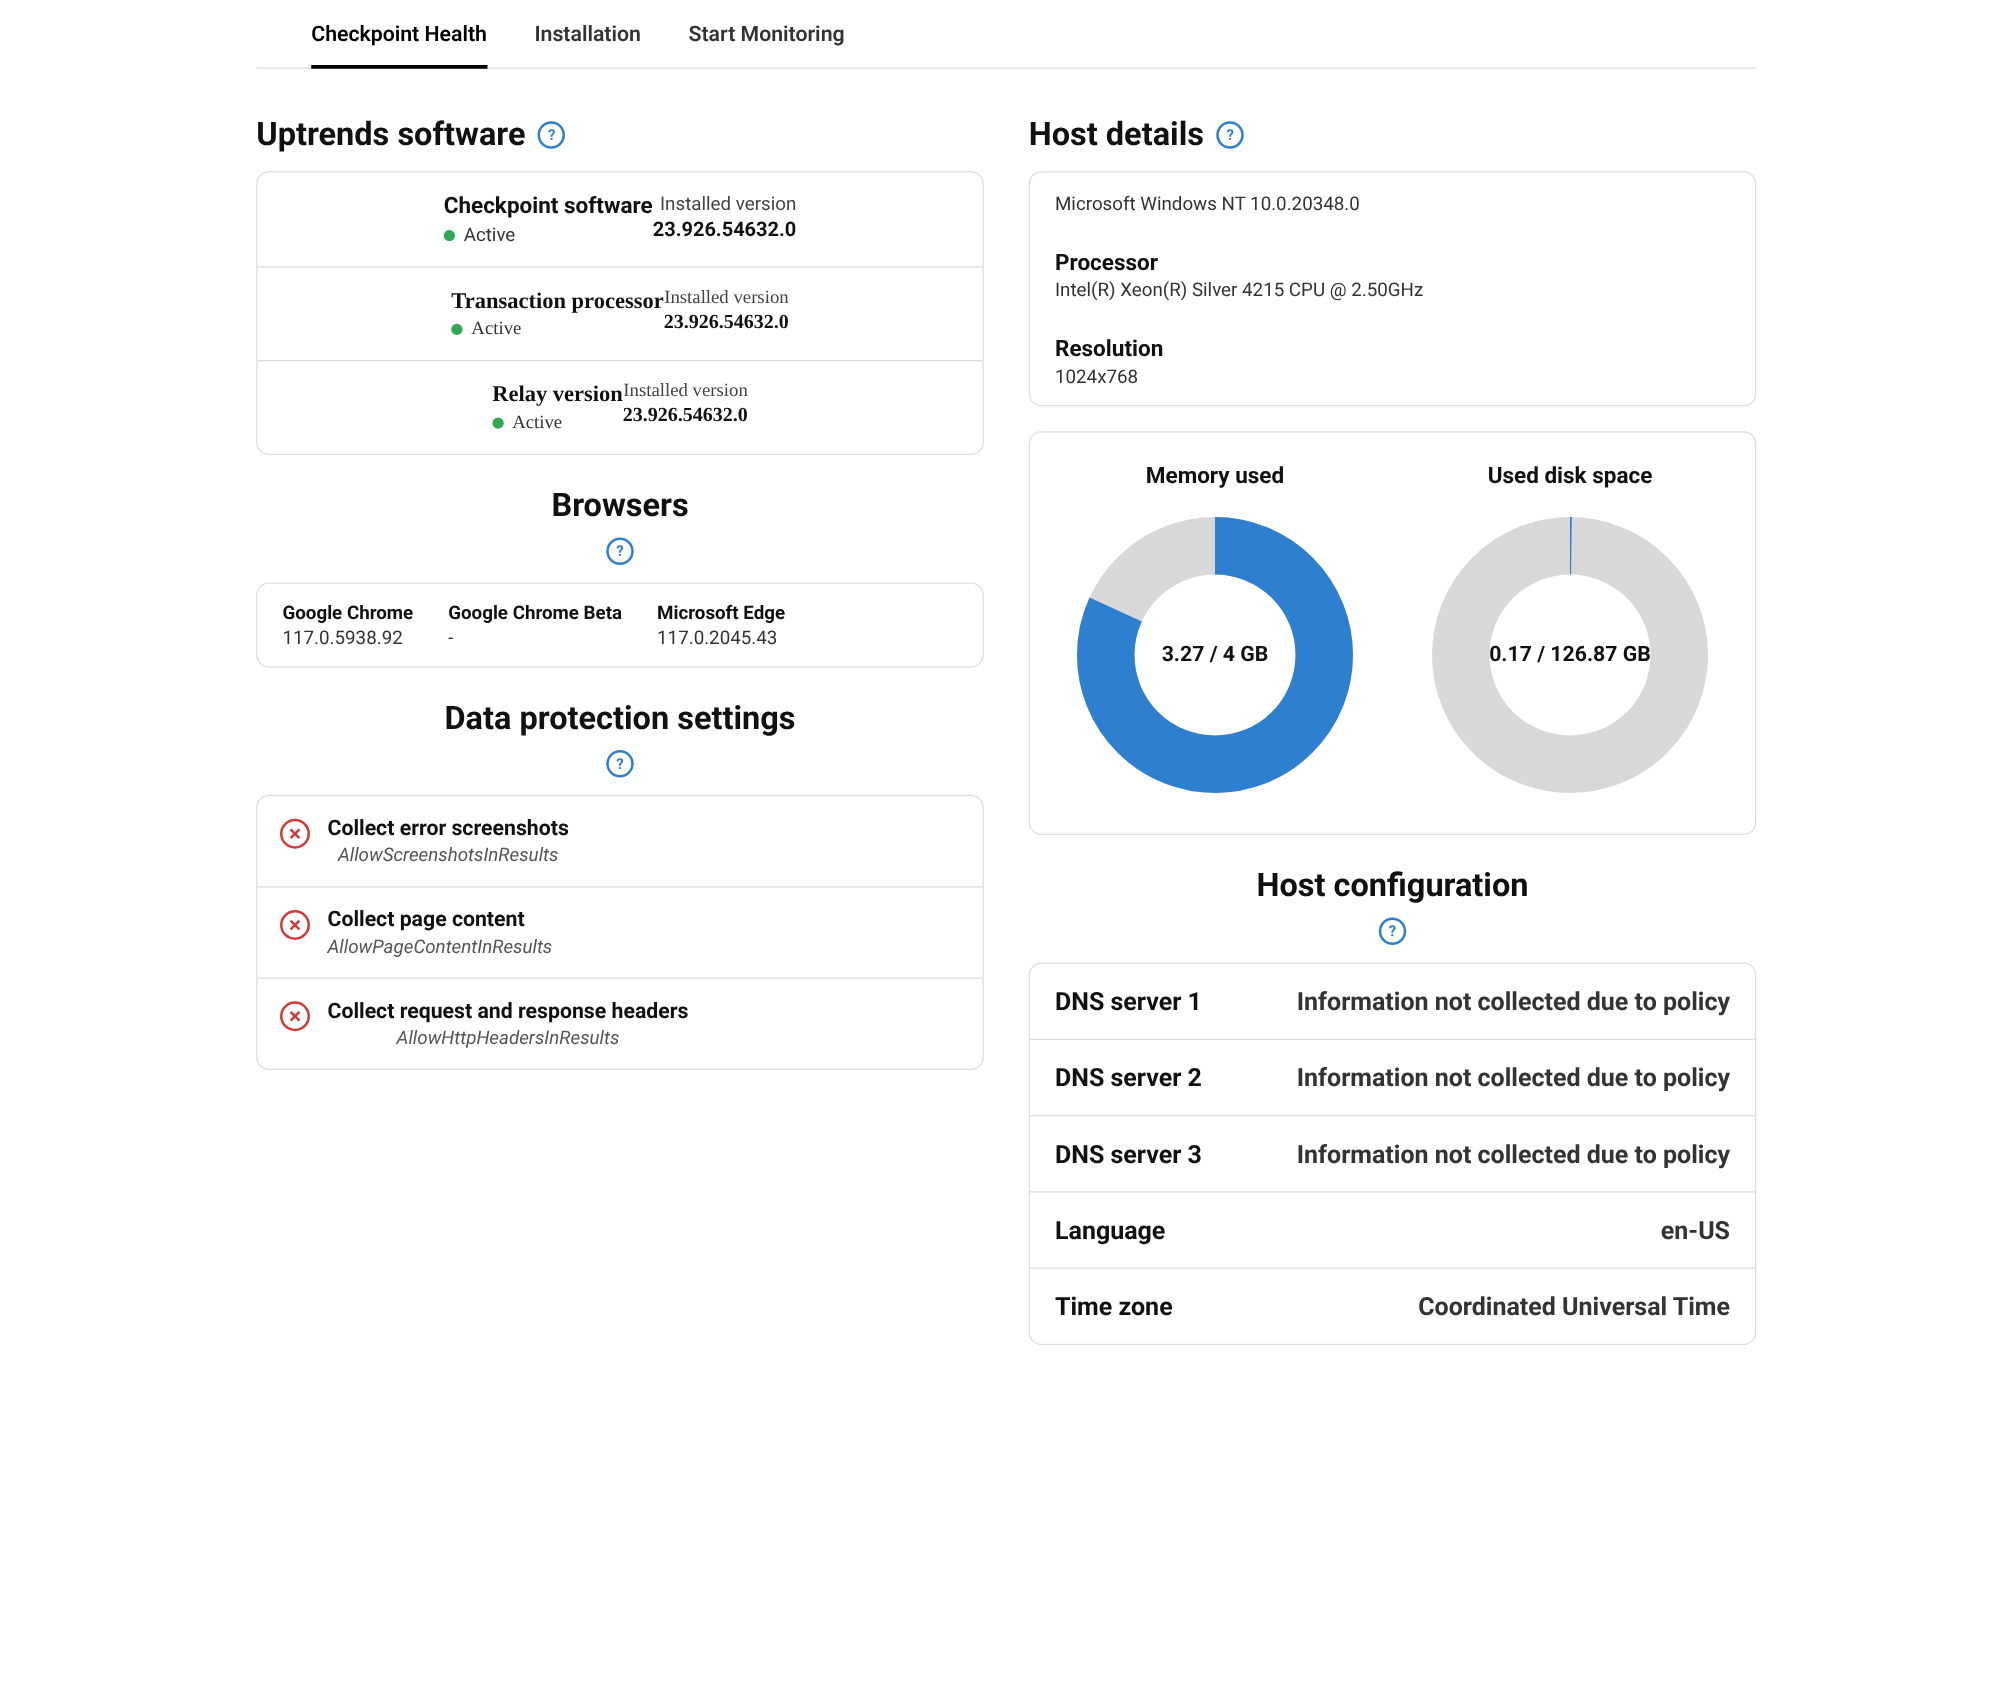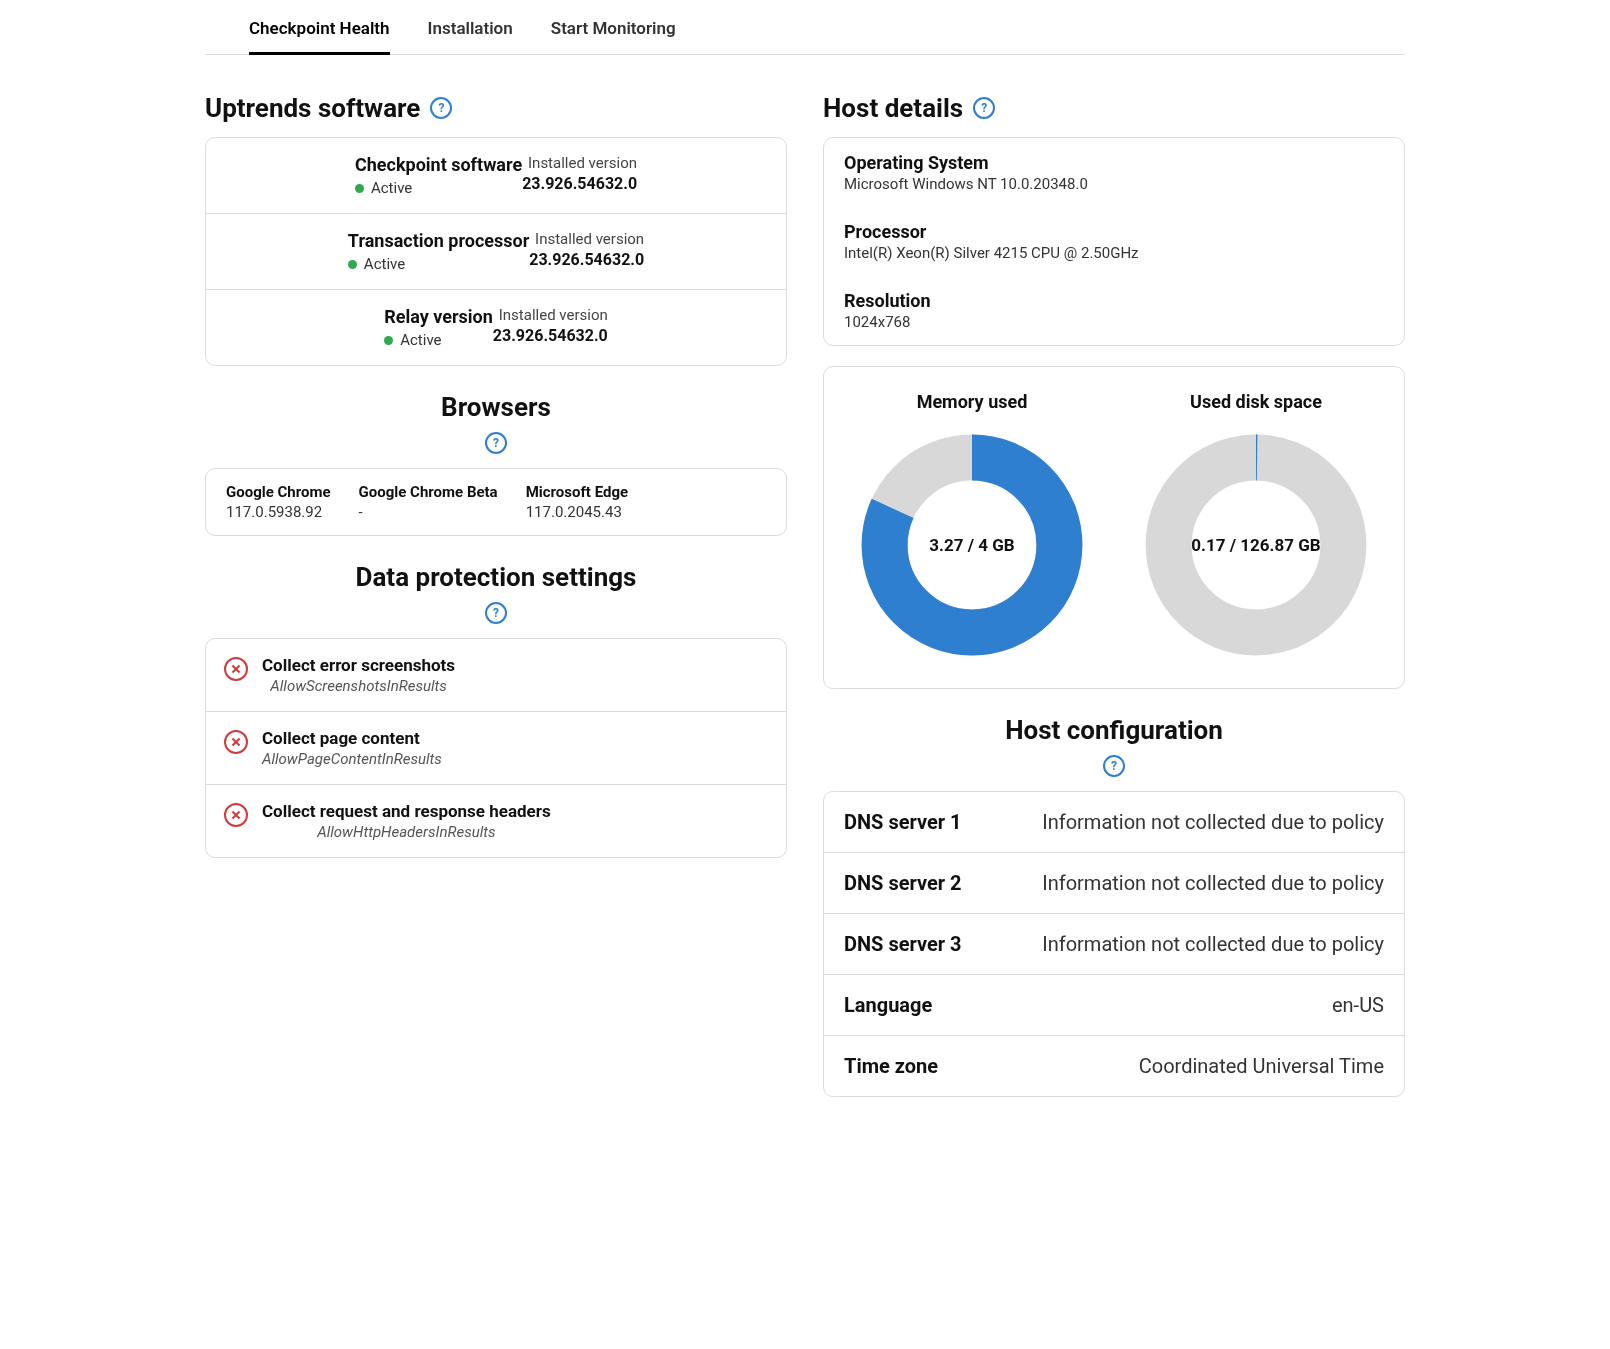--- a/index.html
+++ b/index.html
@@ -22,21 +22,21 @@
   
   .cols{display:flex;gap:36px;margin-top:22px;}
   .col{flex:1;min-width:0;}
   
   .section-title{display:flex;align-items:center;gap:10px;font-size:26px;font-weight:700;margin:16px 0 14px;}
   .help{width:18px;height:18px;border:2px solid var(--help);border-radius:50%;display:inline-flex;align-items:center;justify-content:center;font-size:12px;font-weight:700;color:var(--help);cursor:pointer;line-height:1;}
   
   .card{border:1px solid var(--border);border-radius:10px;overflow:hidden;}
   .card + .section-title{margin-top:26px;flex-direction:column;}
   .row{display:flex;justify-content:center;align-items:flex-start;padding:16px 20px;}
-  .row + .row{border-top:1px solid var(--border);}
+  .row + .row{border-top:1px solid var(--border);font-family:Liberation Serif, serif;}
   .row .left{}
   .row .left .label{font-size:18px;font-weight:700;}
   .row .left .sub{font-size:15px;color:#333;margin-top:4px;display:flex;align-items:center;gap:7px;}
   .dot{width:9px;height:9px;border-radius:50%;background:var(--green);display:inline-block;}
   .row .right{text-align:right;}
   .row .right .label{font-size:15px;color:#444;}
   .row .right .val{font-size:16px;font-weight:700;margin-top:2px;}
   
   .browsers{display:flex;gap:28px;padding:14px 20px;}
   .bcol{}
@@ -59,21 +59,21 @@
   .gauges{display:flex;gap:20px;padding:24px 16px 28px;justify-content:space-around;}
   .gauge{flex:1;display:flex;flex-direction:column;align-items:center;}
   .gauge-title{font-weight:700;font-size:18px;margin-bottom:18px;}
   .gauge-wrap{position:relative;width:230px;height:230px;}
   .gauge-svg{width:100%;height:100%;}
   .gauge-center{position:absolute;inset:0;display:flex;align-items:center;justify-content:center;font-weight:700;font-size:17px;}
   
   .kv{display:flex;justify-content:space-between;align-items:center;padding:18px 20px;font-size:20px;}
   .kv + .kv{border-top:1px solid var(--border);}
   .kv .k{font-weight:700;}
-  .kv .v{color:#333;}
+  .kv .v{color:#333;font-weight:bold;}
 </style>
 </head>
 <body>
 
 <div class="page">
   <div class="tabs">
     <div class="tab active">Checkpoint Health</div>
     <div class="tab">Installation</div>
     <div class="tab">Start Monitoring</div>
   </div>
@@ -180,21 +180,20 @@
     </div>
 
     <div class="col">
 
       <div class="section-title">
         <span>Host details</span>
         <span class="help">?</span>
       </div>
       <div class="card">
         <div class="hd-item">
-          <div class="hd-label">Operating System</div>
           <div class="hd-val">Microsoft Windows NT 10.0.20348.0</div>
         </div>
         <div class="hd-item">
           <div class="hd-label">Processor</div>
           <div class="hd-val">Intel(R) Xeon(R) Silver 4215 CPU @ 2.50GHz</div>
         </div>
         <div class="hd-item">
           <div class="hd-label">Resolution</div>
           <div class="hd-val">1024x768</div>
         </div>

